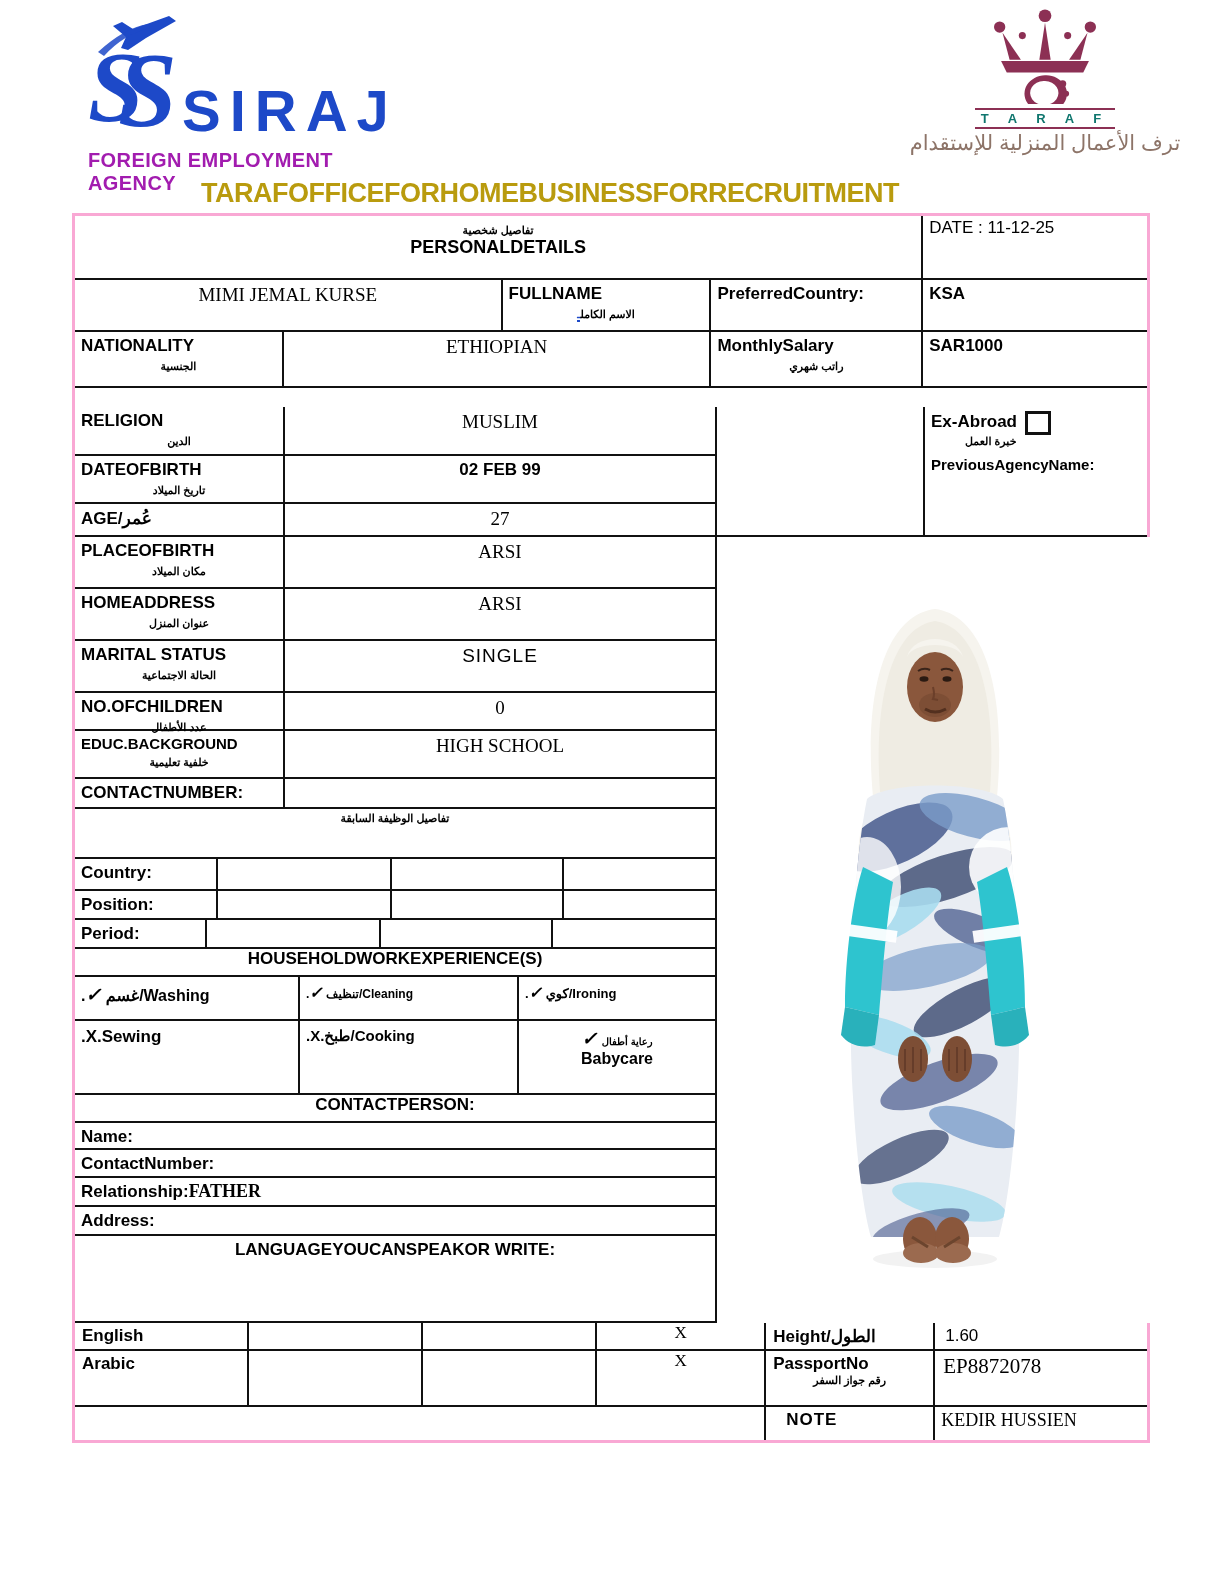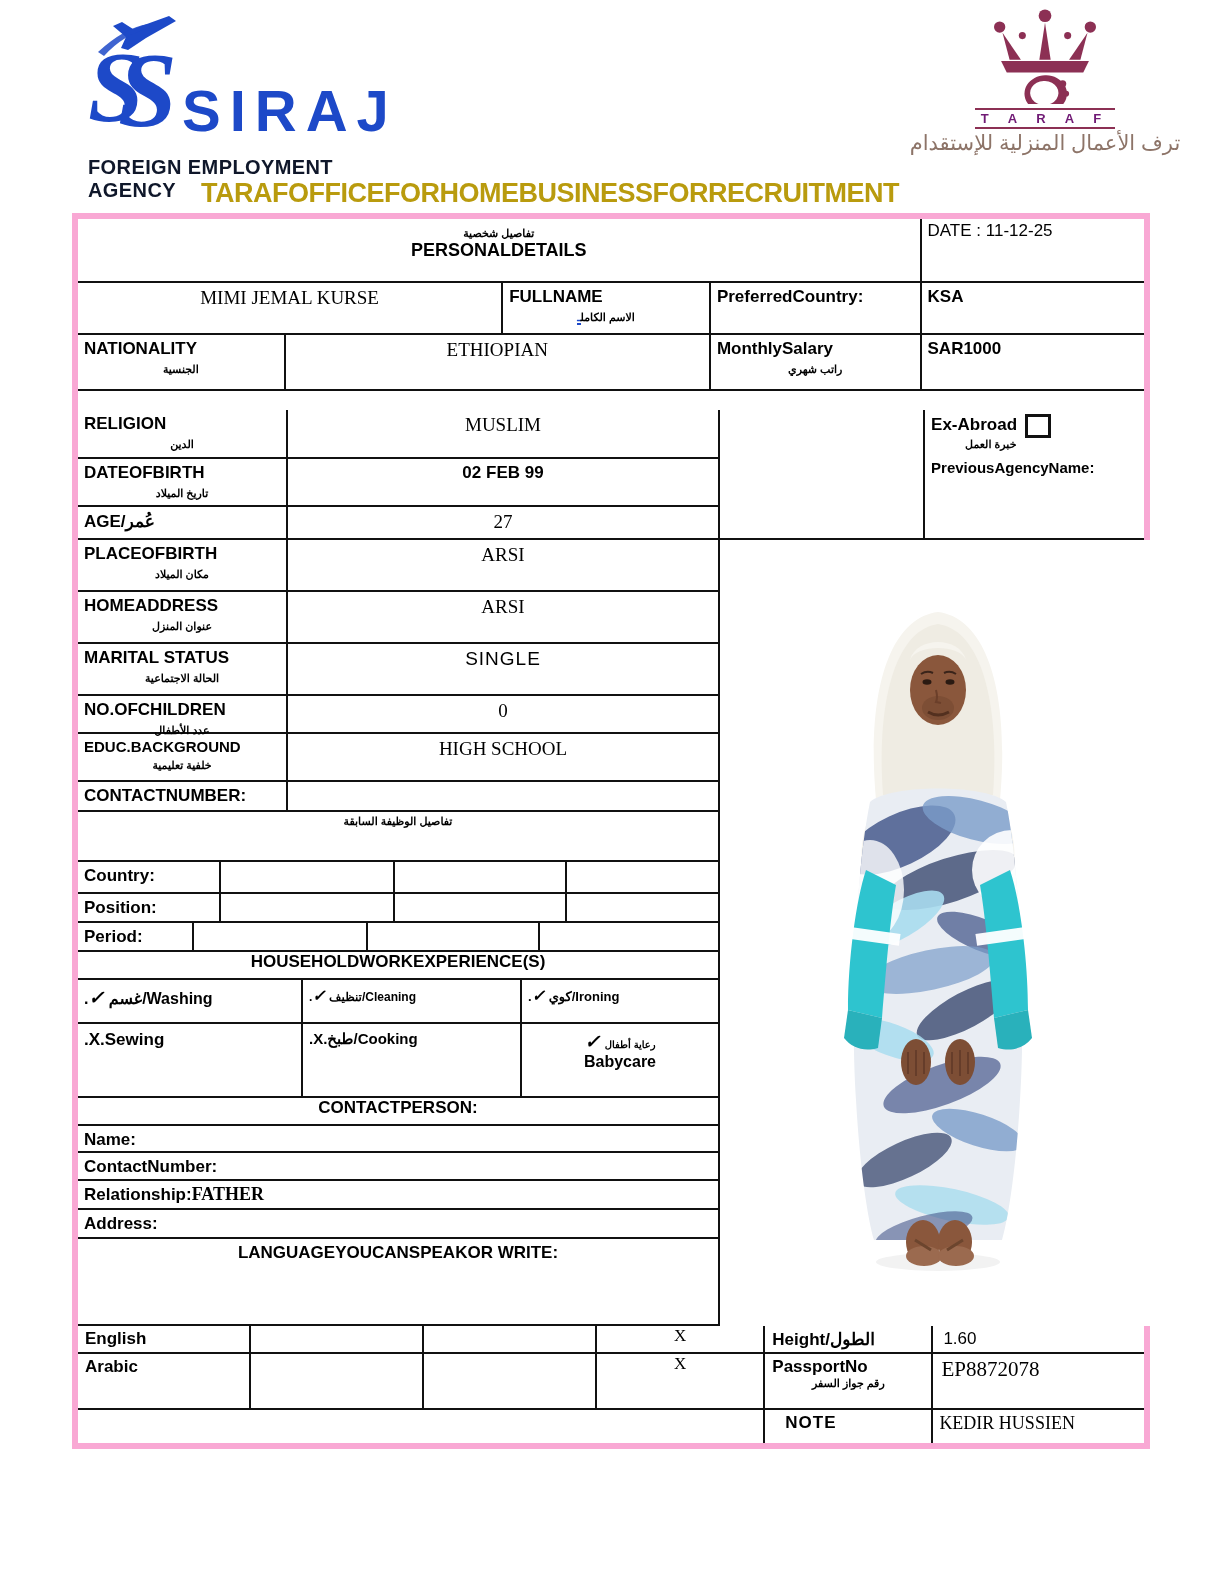--- a/index.html
+++ b/index.html
@@ -4,28 +4,28 @@
 <style>
   * { margin:0; padding:0; box-sizing:border-box; }
   html,body { background:#ffffff; }
   body { width:1224px; height:1584px; position:relative; font-family:"Liberation Sans", sans-serif; color:#000; }
 
   
   .hdr { position:absolute; top:0; left:0; width:1224px; height:210px; }
   .siraj { position:absolute; left:88px; top:8px; width:330px; }
   .siraj-row { display:flex; align-items:flex-end; }
   .siraj-name { font-size:58px; font-weight:bold; color:#1d49c8; letter-spacing:9px; line-height:1; margin-left:-6px; }
-  .siraj-tag { font-size:20px; font-weight:bold; color:#0f172a; letter-spacing:0.4px; margin-top:16px; }
+  .siraj-tag { font-size:20px; font-weight:bold; color:#a21caf; letter-spacing:0.4px; margin-top:9px; }
   .taraf { position:absolute; left:905px; top:4px; width:280px; text-align:center; }
-  .taraf-name { font-size:13px; font-weight:bold; color:#701a75; letter-spacing:8px; border-top:2px solid #8c3054; border-bottom:2px solid #8c3054; display:inline-block; padding:1px 6px; }
+  .taraf-name { font-size:13px; font-weight:bold; color:#0f766e; letter-spacing:8px; border-top:2px solid #8c3054; border-bottom:2px solid #8c3054; display:inline-block; padding:1px 6px; }
   .taraf-ar { font-size:21px; color:#8d7468; margin-top:2px; white-space:nowrap; direction:rtl; }
   .doc-title { position:absolute; top:178px; left:0; width:1100px; text-align:center; font-size:27px; font-weight:bold; letter-spacing:-0.5px; color:#b99b0e; }
 
   
-  .form { position:absolute; left:72px; top:213px; width:1078px; border:6px solid #f9a8d4; }
+  .form { position:absolute; left:72px; top:213px; width:1078px; border:3px solid #f9a8d4; }
   .row { display:flex; border-bottom:2px solid #111; }
   .row:last-child { border-bottom:none; }
   .cell { border-right:2px solid #111; position:relative; }
   .cell:last-child { border-right:none; }
   .lbl { font-weight:bold; font-size:17px; padding:4px 6px; }
   .ar { font-size:11px; font-weight:bold; text-align:center; direction:rtl; }
   .val-c { display:flex; align-items:flex-start; justify-content:center; padding-top:4px; }
   .serif { font-family:"Liberation Serif", serif; }
   .v18 { font-size:19px; }
   .sans-b { font-weight:bold; font-size:17px; }
@@ -260,21 +260,21 @@
       </div>
       <div class="row" style="height:29px;">
         <div class="cell" style="width:143px;">
             <div class="lbl">Position:</div>
           </div>
         <div class="cell" style="width:174px;"></div>
         <div class="cell" style="width:172px;"></div>
         <div class="cell" style="width:151px;"></div>
       </div>
       <div class="row" style="height:29px;">
-        <div class="cell" style="width:116px;">
+        <div class="cell" style="width:132px;">
             <div class="lbl">Period:</div>
           </div>
         <div class="cell" style="width:174px;"></div>
         <div class="cell" style="width:172px;"></div>
         <div class="cell" style="width:151px;"></div>
       </div>
 
       <div class="row" style="height:28px; display:block;">
         <div class="sec-title" style="font-size:17px;">HOUSEHOLDWORKEXPERIENCE(S)</div>
       </div>

